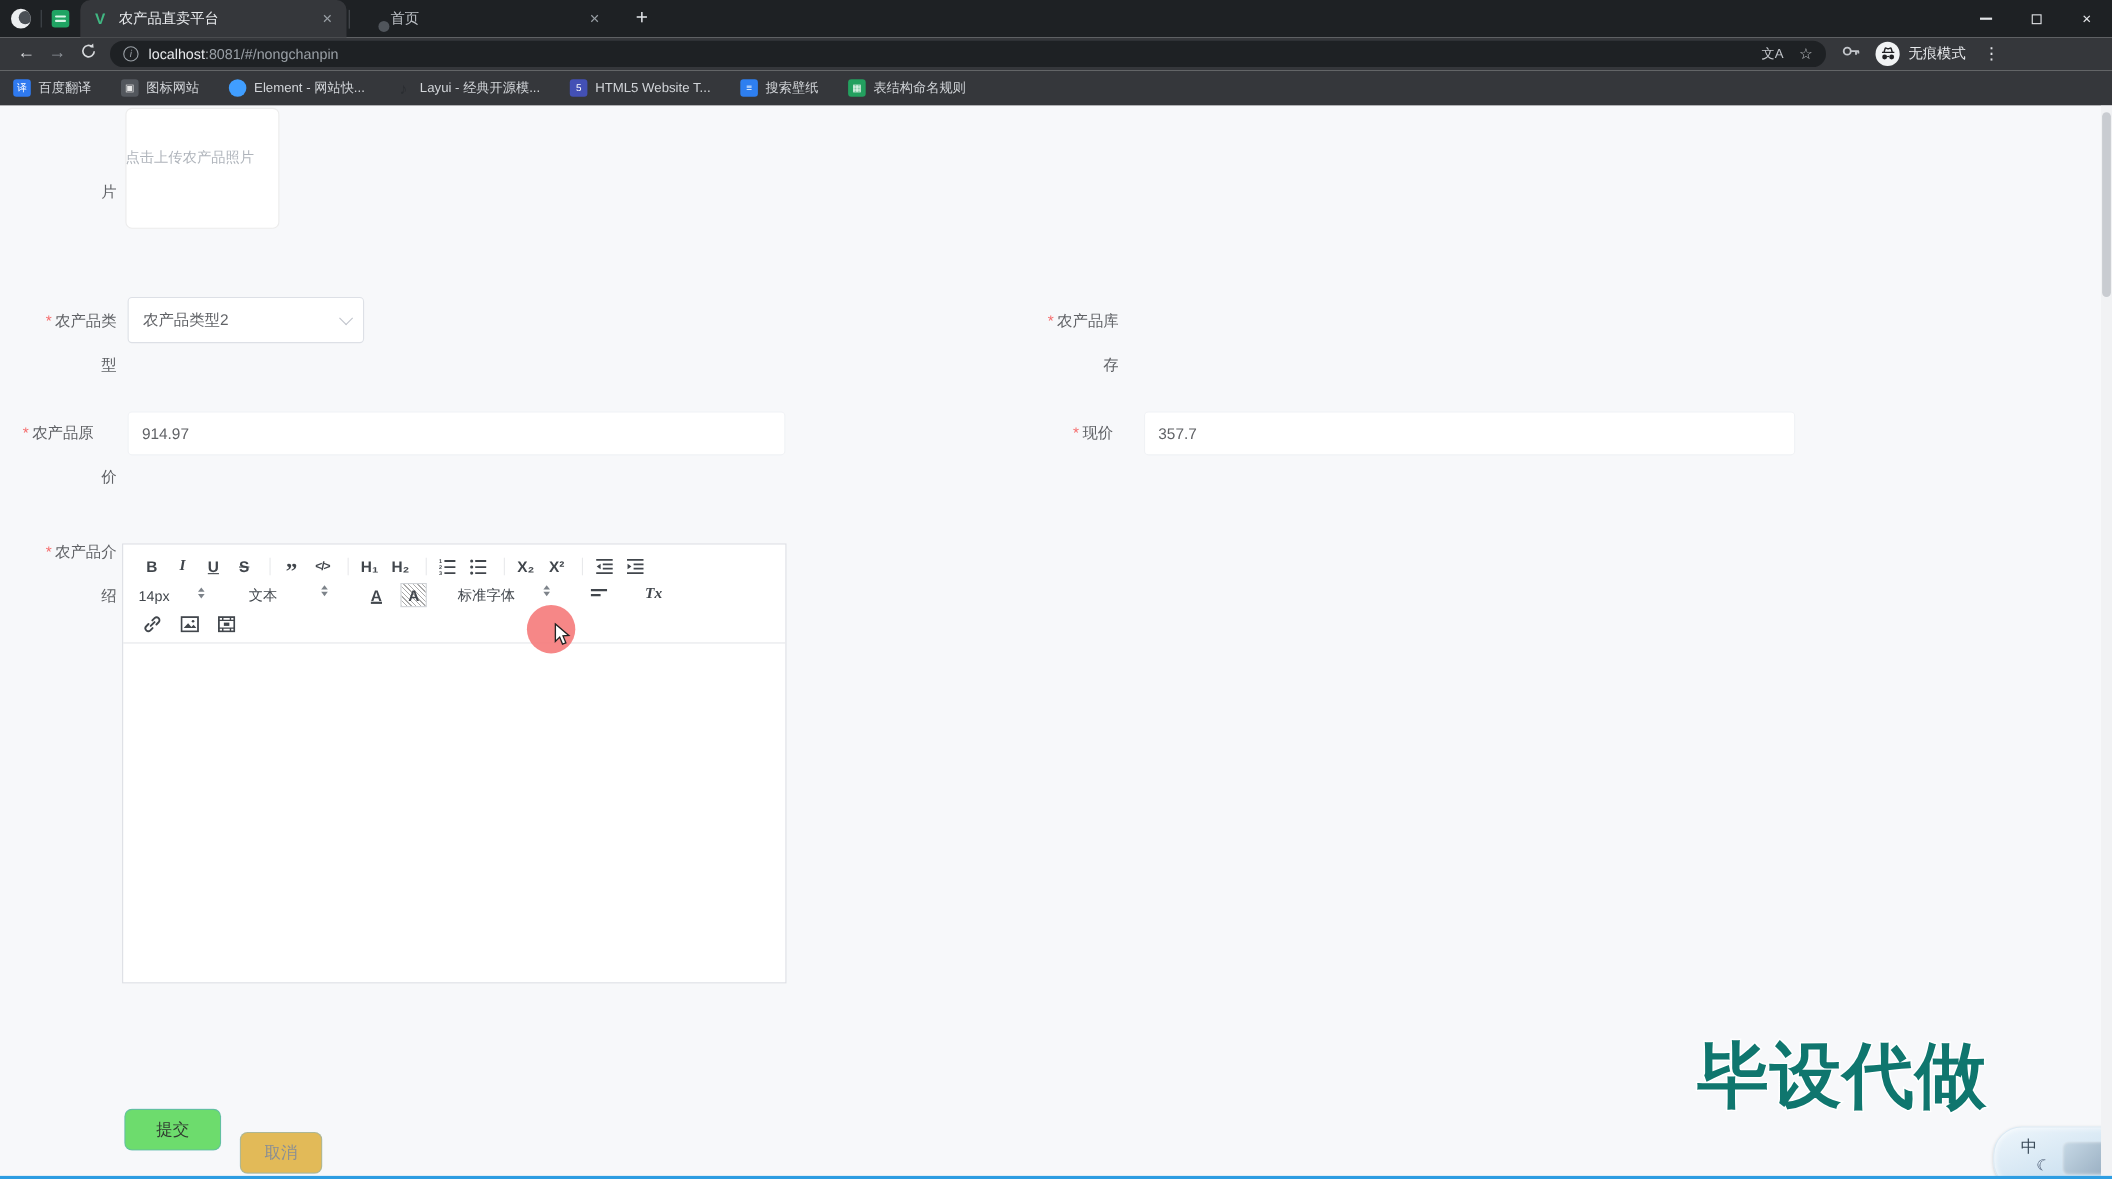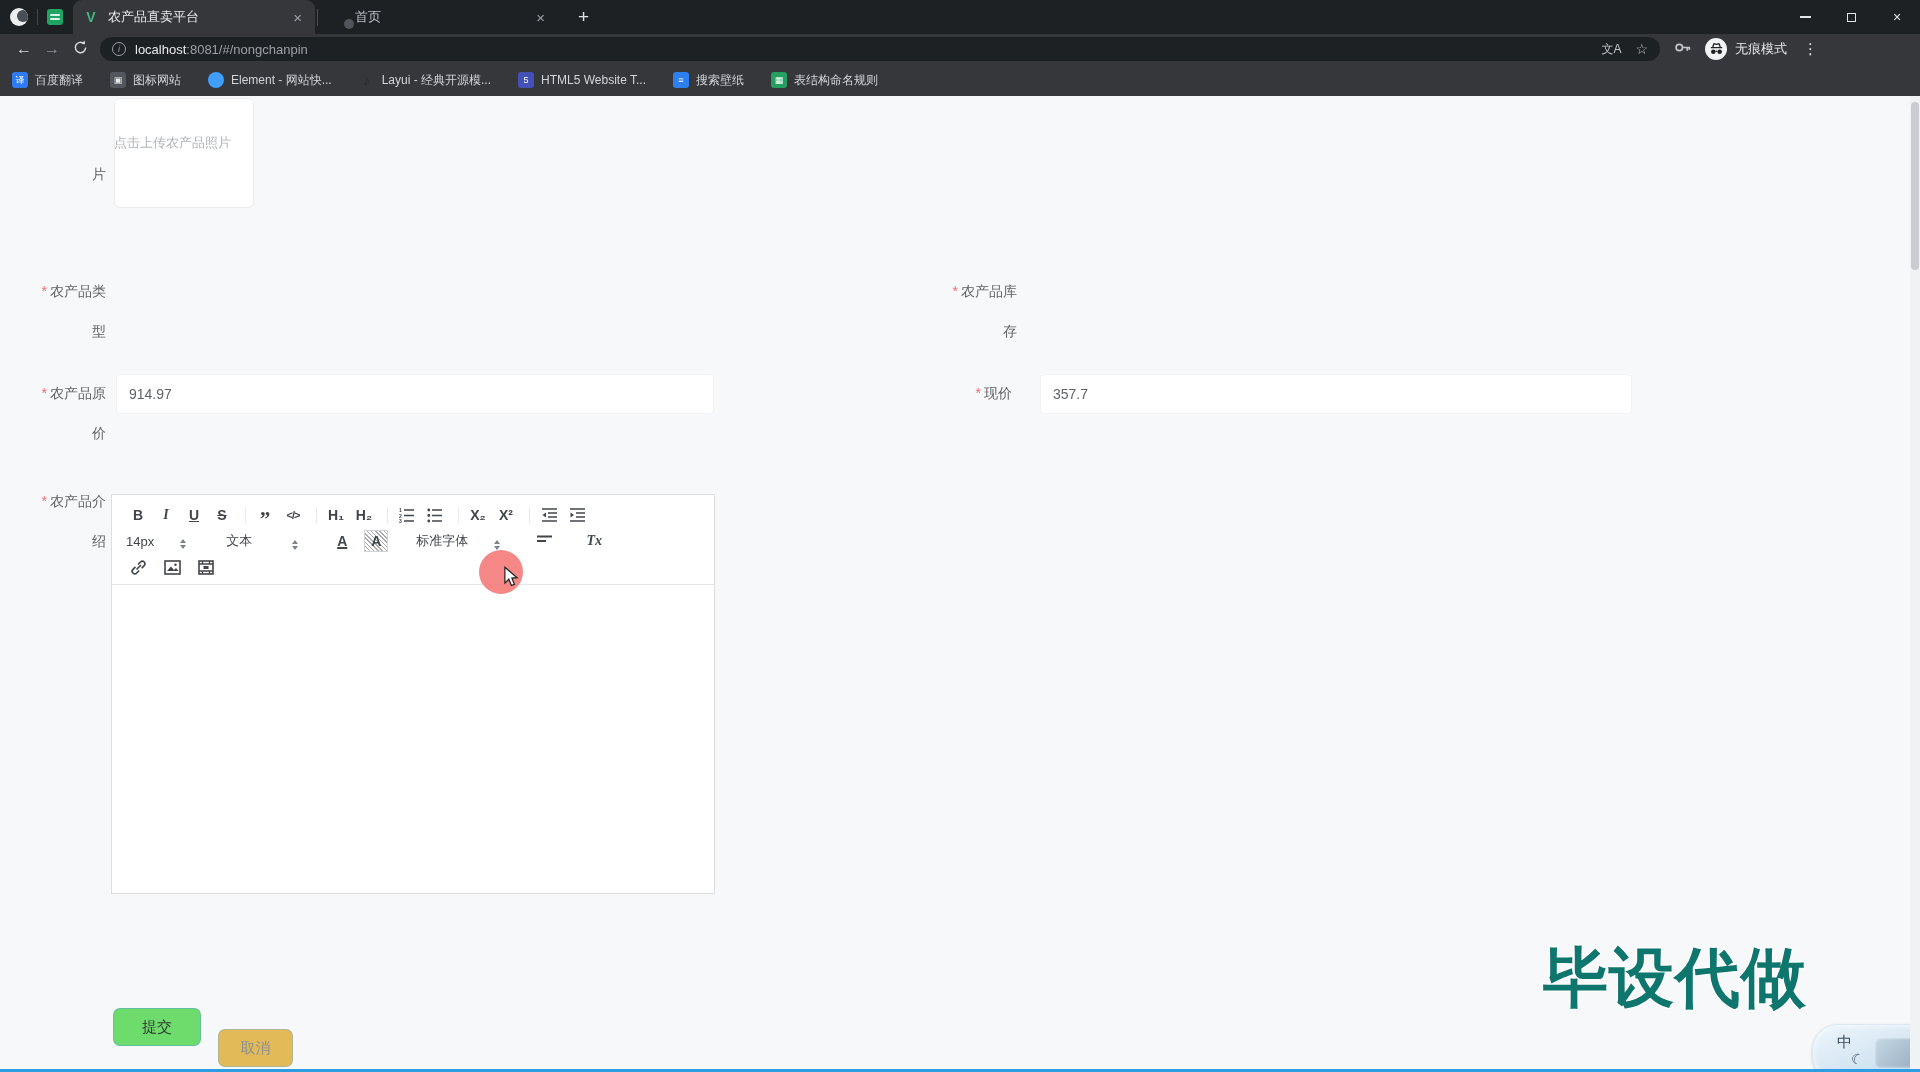--- a/index.html
+++ b/index.html
@@ -71,21 +71,21 @@
   .editor{position:absolute;left:111px;top:398px;width:604px;height:400px;background:#fff;border:1px solid #dcdee4;}
   .ed-toolbar{height:90px;border-bottom:1px solid #e4e6e9;padding:7px 14px 4px;}
   .ed-row{display:flex;align-items:center;height:26px;color:#41464c;}
   .ed-btn{min-width:24px;height:22px;display:flex;align-items:center;justify-content:center;font-size:14px;font-weight:bold;margin-right:4px;}
   .ed-div{width:1px;height:16px;background:#e8e9eb;margin:0 7px;}
   .u{text-decoration:underline;}
   .s{text-decoration:line-through;}
   .it{font-style:italic;font-family:"Liberation Serif","DejaVu Serif",serif;}
   .quote-g{font-size:21px;line-height:10px;padding-top:8px;font-family:"Liberation Serif","DejaVu Serif",serif;}
   .code-g{font-size:11px;letter-spacing:-1px;}
-  .ed-select{display:flex;align-items:flex-end;margin-right:10px;}
+  .ed-select{display:flex;align-items:flex-start;margin-right:10px;}
   .ed-select .val{font-size:13px;font-weight:normal;}
   .spin{display:flex;flex-direction:column;margin-left:26px;gap:2px;}
   .spin i{display:block;width:0;height:0;border-left:3.5px solid transparent;border-right:3.5px solid transparent;}
   .spin .up{border-bottom:4.5px solid #7d838a;}
   .spin .dn{border-top:4.5px solid #7d838a;}
   .color-a{text-decoration:underline;text-decoration-thickness:2px;}
   .hl-a{background:repeating-linear-gradient(45deg,#aaa 0 1px,transparent 1px 3px);padding:0 2px;border:1px solid #cfd2d6;font-weight:bold;}
   .tx{font-style:italic;font-family:"Liberation Serif","DejaVu Serif",serif;}
   .ed-content{padding:13px 16px;color:#37393c;}
   .cursor-blob{position:absolute;left:367px;top:55px;width:44px;height:44px;border-radius:50%;background:#f57d7d;opacity:.92;}
@@ -213,25 +213,29 @@
   </div>
 
   <div class="content">
 
     <div class="upload-box"></div>
     <div class="upload-tip">点击上传农产品照片</div>
     <div class="lbl left-l2" style="top:70px;">片</div>
 
     <div class="lbl left-l1" style="top:187px;"><span class="req">*</span><span>农产品类</span></div>
     <div class="lbl left-l2" style="top:227px;">型</div>
+    <div class="el-select">
+      <span class="sel-text">农产品类型2</span>
+      <span class="sel-arrow"></span>
+    </div>
 
     <div class="lbl right-l1" style="top:187px;"><span class="req">*</span><span>农产品库</span></div>
     <div class="lbl right-l2" style="top:227px;">存</div>
 
-    <div class="lbl left-l1" style="top:289px;"><span class="req">*</span><span>农产品原</span></div>
+    <div class="lbl left-l1" style="top:289px;text-align:center;"><span class="req">*</span><span>农产品原</span></div>
     <div class="lbl left-l2" style="top:329px;">价</div>
     <input class="el-input" style="left: 116px; top: 278px; width: 598px;" value="914.97">
 
     <div class="lbl" style="left:900px;width:112px;top:289px;"><span class="req">*</span><span>现价</span></div>
     <input class="el-input" style="left: 1040px; top: 278px; width: 592px;" value="357.7">
 
     <div class="lbl left-l1" style="top:397px;"><span class="req">*</span><span>农产品介</span></div>
     <div class="lbl left-l2" style="top:437px;">绍</div>
 
     <div class="editor">

